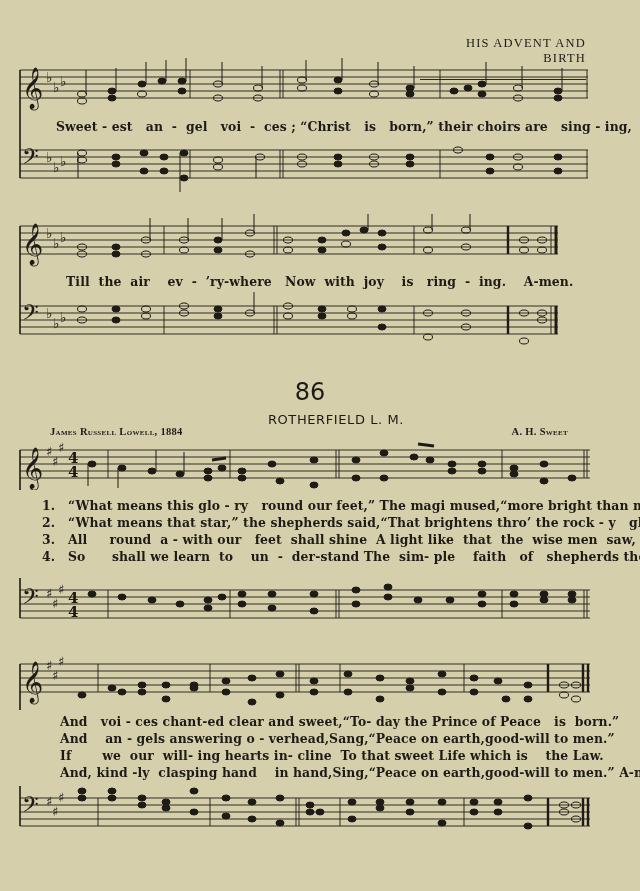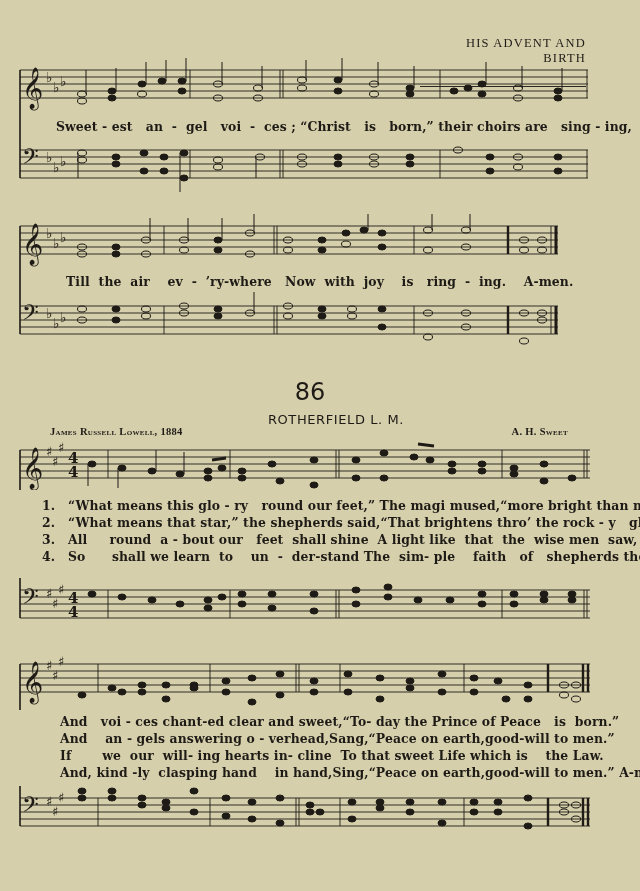--- a/index.html
+++ b/index.html
@@ -8,21 +8,21 @@
     background:#d6cfac;
     font-family:"DejaVu Serif", serif;
     color:#1e1b16;
     position:relative;
   }
   .abs { position:absolute; }
   .running-head {
     left:420px; top:36px; width:166px;
     font-family:"Liberation Serif", serif;
     font-size:12.5px; letter-spacing:1.2px;
-    text-align:right; border-bottom:1.2px solid #2a2620; padding-bottom:20px;
+    text-align:right; border-bottom:1.2px solid #2a2620; padding-bottom:13px;
   }
   .stave { position:absolute; left:18px; width:572px; }
   .stave svg { display:block; }
   .lyric {
     position:absolute; left:0; width:640px;
     font-family:"DejaVu Serif", serif; font-weight:bold;
     font-size:12.4px; white-space:pre; letter-spacing:0.1px;
   }
   .hymn-number {
     left:0; width:620px; top:378px; text-align:center;
@@ -339,21 +339,21 @@
         <ellipse cx="496" cy="44" rx="4" ry="3"></ellipse>
       <ellipse cx="526" cy="34" rx="4" ry="3"></ellipse>
         <ellipse cx="526" cy="51" rx="4" ry="3"></ellipse>
       <ellipse cx="554" cy="48" rx="4" ry="3"></ellipse>
     </g>
   </svg>
 </div>
 
 <div class="lyric" style="top:498px; padding-left:42px;"><span class="verse-num">1.</span><span>“What means this glo - ry   round our feet,” The magi mused,“more bright than morn?”</span></div>
 <div class="lyric" style="top:515px; padding-left:42px;"><span class="verse-num">2.</span><span>“What means that star,” the shepherds said,“That brightens thro’ the rock - y   glen?”</span></div>
-<div class="lyric" style="top:532px; padding-left:42px;"><span class="verse-num">3.</span><span>All     round  a - bout our   feet  shall shine  A light like  that  the  wise men  saw,</span></div>
+<div class="lyric" style="top:532px; padding-left:42px;"><span class="verse-num">3.</span><span>All     round  a - with our   feet  shall shine  A light like  that  the  wise men  saw,</span></div>
 <div class="lyric" style="top:549px; padding-left:42px;"><span class="verse-num">4.</span><span>So      shall we learn  to    un  -  der-stand The  sim- ple    faith   of   shepherds then,</span></div>
 
 <div class="stave" style="top:578px;">
   <svg width="572" height="60" viewBox="0 0 572 60">
     <g stroke="#1e1b16" stroke-width="0.9">
       <line x1="2" y1="12" x2="572" y2="12"></line>
         <line x1="2" y1="19" x2="572" y2="19"></line>
       <line x1="2" y1="26" x2="572" y2="26"></line>
         <line x1="2" y1="33" x2="572" y2="33"></line>
       <line x1="2" y1="40" x2="572" y2="40"></line>

